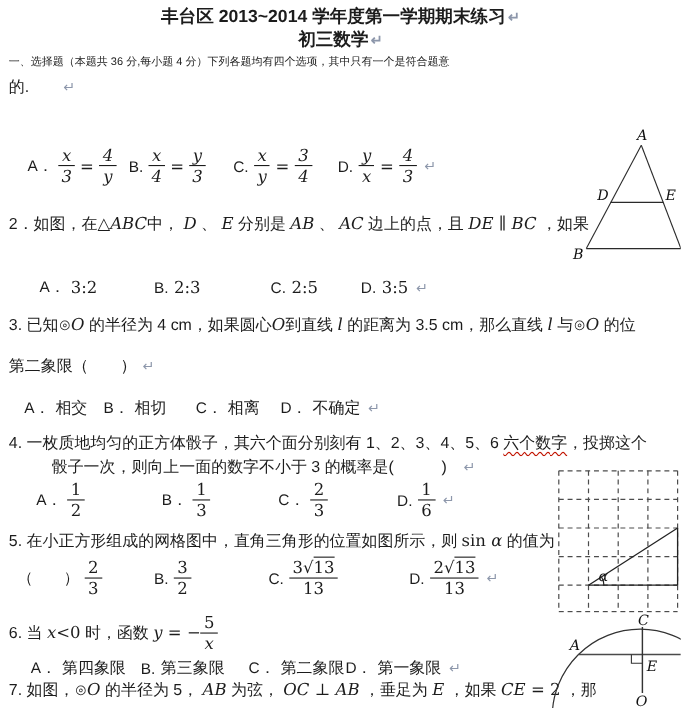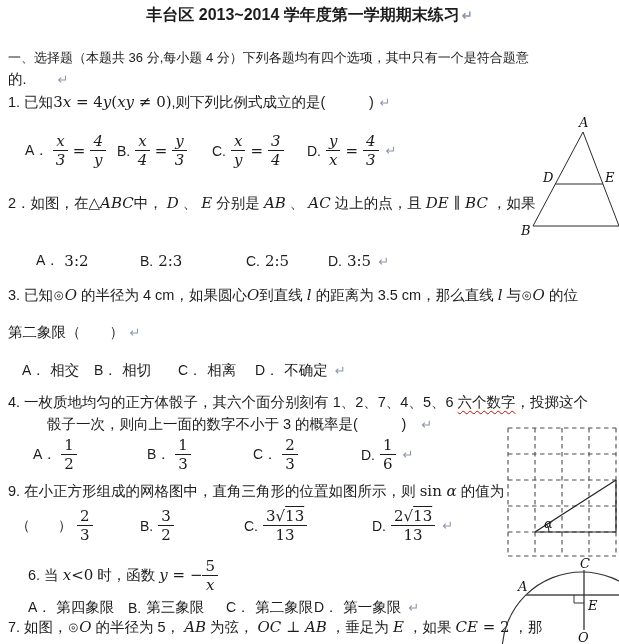--- a/index.html
+++ b/index.html
@@ -19,34 +19,34 @@
   .optlab{font-size:14px;}
   .mser{font-family:"DejaVu Serif",serif;font-size:15px;}
   .frac{display:inline-block;text-align:center;font-family:"DejaVu Serif",serif;
         font-size:15px;line-height:1.08;vertical-align:middle;}
   .frac.ital{font-style:italic;}
   .frac .fn{display:block;border-bottom:1px solid #1c1c1c;padding:0 3px 1px 3px;}
   .frac .fd{display:block;padding-top:1px;}
   .fd.ital,.fn.ital{font-style:italic;}
   .ol{text-decoration:overline;}
   .rt{font-style:normal;}
-  .flexline{display:flex;align-items:center;margin-left:20px;}
+  .flexline{display:flex;align-items:center;}
   svg text{font-family:"DejaVu Serif",serif;font-style:italic;fill:#111;}
 </style>
 </head>
 <body>
 
 <div class="page">
 
   <div class="abs center title" style="top:5px;"><span>丰台区 2013~2014 学年度第一学期期末练习</span><span class="seg-ret">↵</span></div>
-
-  <div class="abs" style="left:8px;top:49px;font-size:13px;">一、选择题（本题共 36 分,每小题 4 分）下列各题均有四个选项，其中只有一个是符合题意</div>
+  <div class="abs center subtitle" style="top:26px;"><span>初三数学</span><span class="seg-ret">↵</span></div>
+
+  <div class="abs" style="left:8px;top:49px;font-size:10px;">一、选择题（本题共 36 分,每小题 4 分）下列各题均有四个选项，其中只有一个是符合题意</div>
   <div class="abs" style="left:8px;top:70px;font-size:15px;"><span class="seg-cn">的.　　</span><span class="seg-ret">↵</span></div>
 
-  <div class="abs" style="left:8px;top:93px;"><span class="seg-cn">1. 已知</span><span class="seg-mn">3</span><span class="seg-m">x</span><span class="seg-mn"> = 4</span><span class="seg-m">y</span><span class="seg-mn">(</span><span class="seg-m">xy</span><span class="seg-mn"> ≠ 0)</span><span class="seg-cn">,则下列比例式成立的是(　　　)</span><span class="seg-ret"> ↵</span></div>
 
   <div class="opt" style="left:25px;top:133px;">
     <span class="optlab">A．</span>
     <span class="frac ital">
         <span class="fn">x</span>
         <span class="fd">3</span>
       </span>
     <span class="mser">=</span>
     <span class="frac ital">
         <span class="fn">4</span>
@@ -136,21 +136,21 @@
   <div class="opt" style="left:178px;top:361px;">
     <span class="optlab">C．</span>
       <span>相离</span>
   </div>
   <div class="opt" style="left:255px;top:361px;">
     <span class="optlab">D．</span>
       <span>不确定</span>
     <span class="seg-ret"> ↵</span>
   </div>
 
-  <div class="abs" style="left:8px;top:393px;"><span class="seg-cn">4. 一枚质地均匀的正方体骰子，其六个面分别刻有 1、2、7、4、5、6 </span><span class="seg-sq">六个数字</span><span class="seg-cn">，投掷这个</span></div>
+  <div class="abs" style="left:8px;top:393px;"><span class="seg-cn">4. 一枚质地均匀的正方体骰子，其六个面分别刻有 1、2、3、4、5、6 </span><span class="seg-sq">六个数字</span><span class="seg-cn">，投掷这个</span></div>
   <div class="abs" style="left:22px;top:415px;margin-left:25px;"><span class="seg-cn">骰子一次，则向上一面的数字不小于 3 的概率是(　　　)</span><span class="seg-ret">　↵</span></div>
   <div class="opt" style="left:33px;top:437px;">
     <span class="optlab">A．</span>
     <span class="frac">
         <span class="fn">1</span>
         <span class="fd">2</span>
       </span>
   </div>
   <div class="opt" style="left:147px;top:437px;">
     <span class="optlab">B．</span>
@@ -191,21 +191,21 @@
     </g>
     <g stroke="#222" stroke-width="1.2" fill="none">
       <line x1="39" y1="108" x2="120" y2="108"></line>
       <line x1="120" y1="108" x2="120" y2="56"></line>
       <line x1="39" y1="108" x2="120" y2="56"></line>
       <path d="M 53 108 A 14 14 0 0 0 50.8 100.4" stroke-width="1"></path>
     </g>
     <text x="48" y="104" font-size="13">α</text>
   </svg>
 
-  <div class="abs" style="left:8px;top:482px;"><span class="seg-cn">9. 在小正方形组成的网格图中，直角三角形的位置如图所示，则 </span><span class="seg-mn">sin </span><span class="seg-m">α</span><span class="seg-cn"> 的值为</span></div>
+  <div class="abs" style="left:8px;top:482px;"><span class="seg-cn">5. 在小正方形组成的网格图中，直角三角形的位置如图所示，则 </span><span class="seg-mn">sin </span><span class="seg-m">α</span><span class="seg-cn"> 的值为</span></div>
   <div class="opt" style="left:16px;top:508px;">
     <span class="optlab">（　　）</span>
     <span class="frac">
         <span class="fn">2</span>
         <span class="fd">3</span>
       </span>
   </div>
   <div class="opt" style="left:140px;top:508px;">
     <span class="optlab">B.</span>
     <span class="frac">

